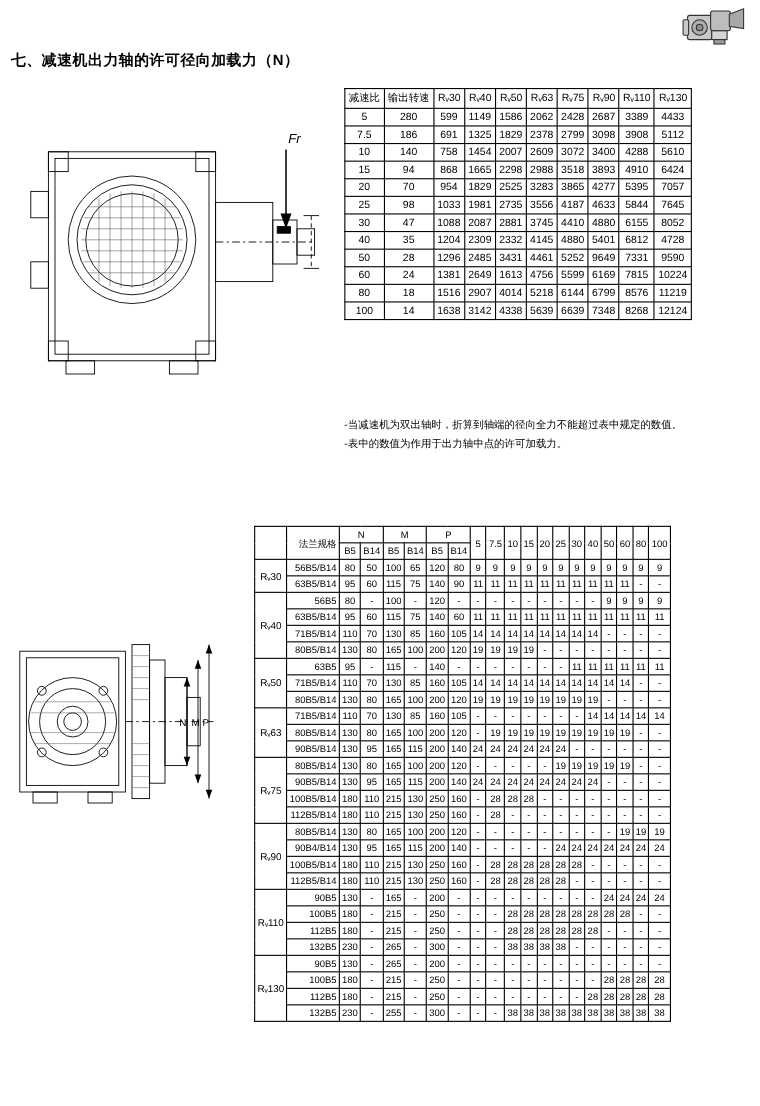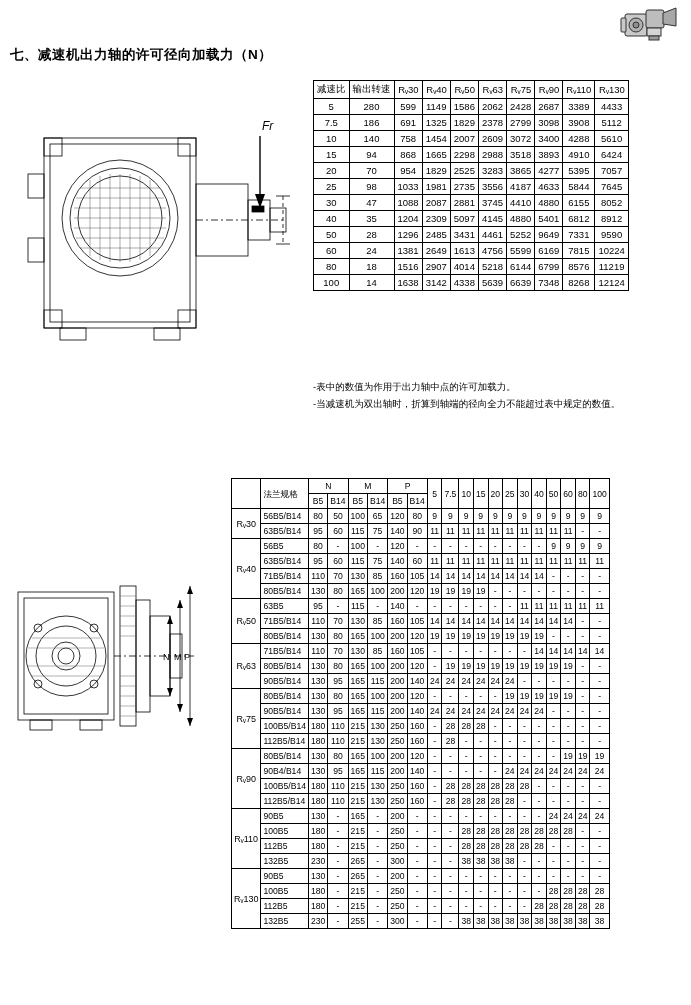--- a/index.html
+++ b/index.html
@@ -24,21 +24,21 @@
 
   
   #notes{position:absolute;left:313px;top:378px;font-size:9.5px;line-height:17px;}
   #notes div{white-space:nowrap;}
 
   
   #t2wrap{position:absolute;left:231px;top:478px;}
   #t2{font-size:8.6px;}
   #t2 td,#t2 th{border:1px solid #000;text-align:center;padding:1px 2px;font-weight:normal;white-space:nowrap;line-height:12px;}
   #t2 td.model{font-size:9px;}
-  #t2 td.flange{text-align:left;font-size:8.6px;}
+  #t2 td.flange{text-align:right;font-size:8.6px;}
   #t2 .hdr{font-size:8.6px;}
 
   
   .draw{position:absolute;}
   #draw1{left:14px;top:78px;width:285px;height:280px;}
   #draw2{left:8px;top:556px;width:215px;height:200px;}
 
   .lbl{font-size:12px;font-style:italic;}
 </style>
 </head>
@@ -215,26 +215,26 @@
             <td>4410</td>
             <td>4880</td>
             <td>6155</td>
             <td>8052</td>
           </tr>
           <tr>
             <td class="lab">40</td>
             <td class="lab">35</td>
             <td>1204</td>
             <td>2309</td>
-            <td>5097</td>
+            <td>2332</td>
             <td>4145</td>
             <td>4880</td>
             <td>5401</td>
             <td>6812</td>
-            <td>8912</td>
+            <td>4728</td>
           </tr>
           <tr>
             <td class="lab">50</td>
             <td class="lab">28</td>
             <td>1296</td>
             <td>2485</td>
             <td>3431</td>
             <td>4461</td>
             <td>5252</td>
             <td>9649</td>
@@ -275,22 +275,22 @@
             <td>6639</td>
             <td>7348</td>
             <td>8268</td>
             <td>12124</td>
           </tr>
         </tbody>
     </table>
   </div>
 
   <div id="notes">
+    <div>-当减速机为双出轴时，折算到轴端的径向全力不能超过表中规定的数值。</div>
     <div>-表中的数值为作用于出力轴中点的许可加载力。</div>
-    <div>-当减速机为双出轴时，折算到轴端的径向全力不能超过表中规定的数值。</div>
   </div>
 
 
   <svg class="draw" id="draw2" viewBox="0 0 215 200">
     <g stroke="#000" fill="none" stroke-width="0.8">
 
       <rect x="10" y="36" width="96" height="128"></rect>
       <rect x="16" y="42" width="84" height="116"></rect>
       <circle cx="58" cy="100" r="40"></circle>
       <circle cx="58" cy="100" r="30"></circle>

